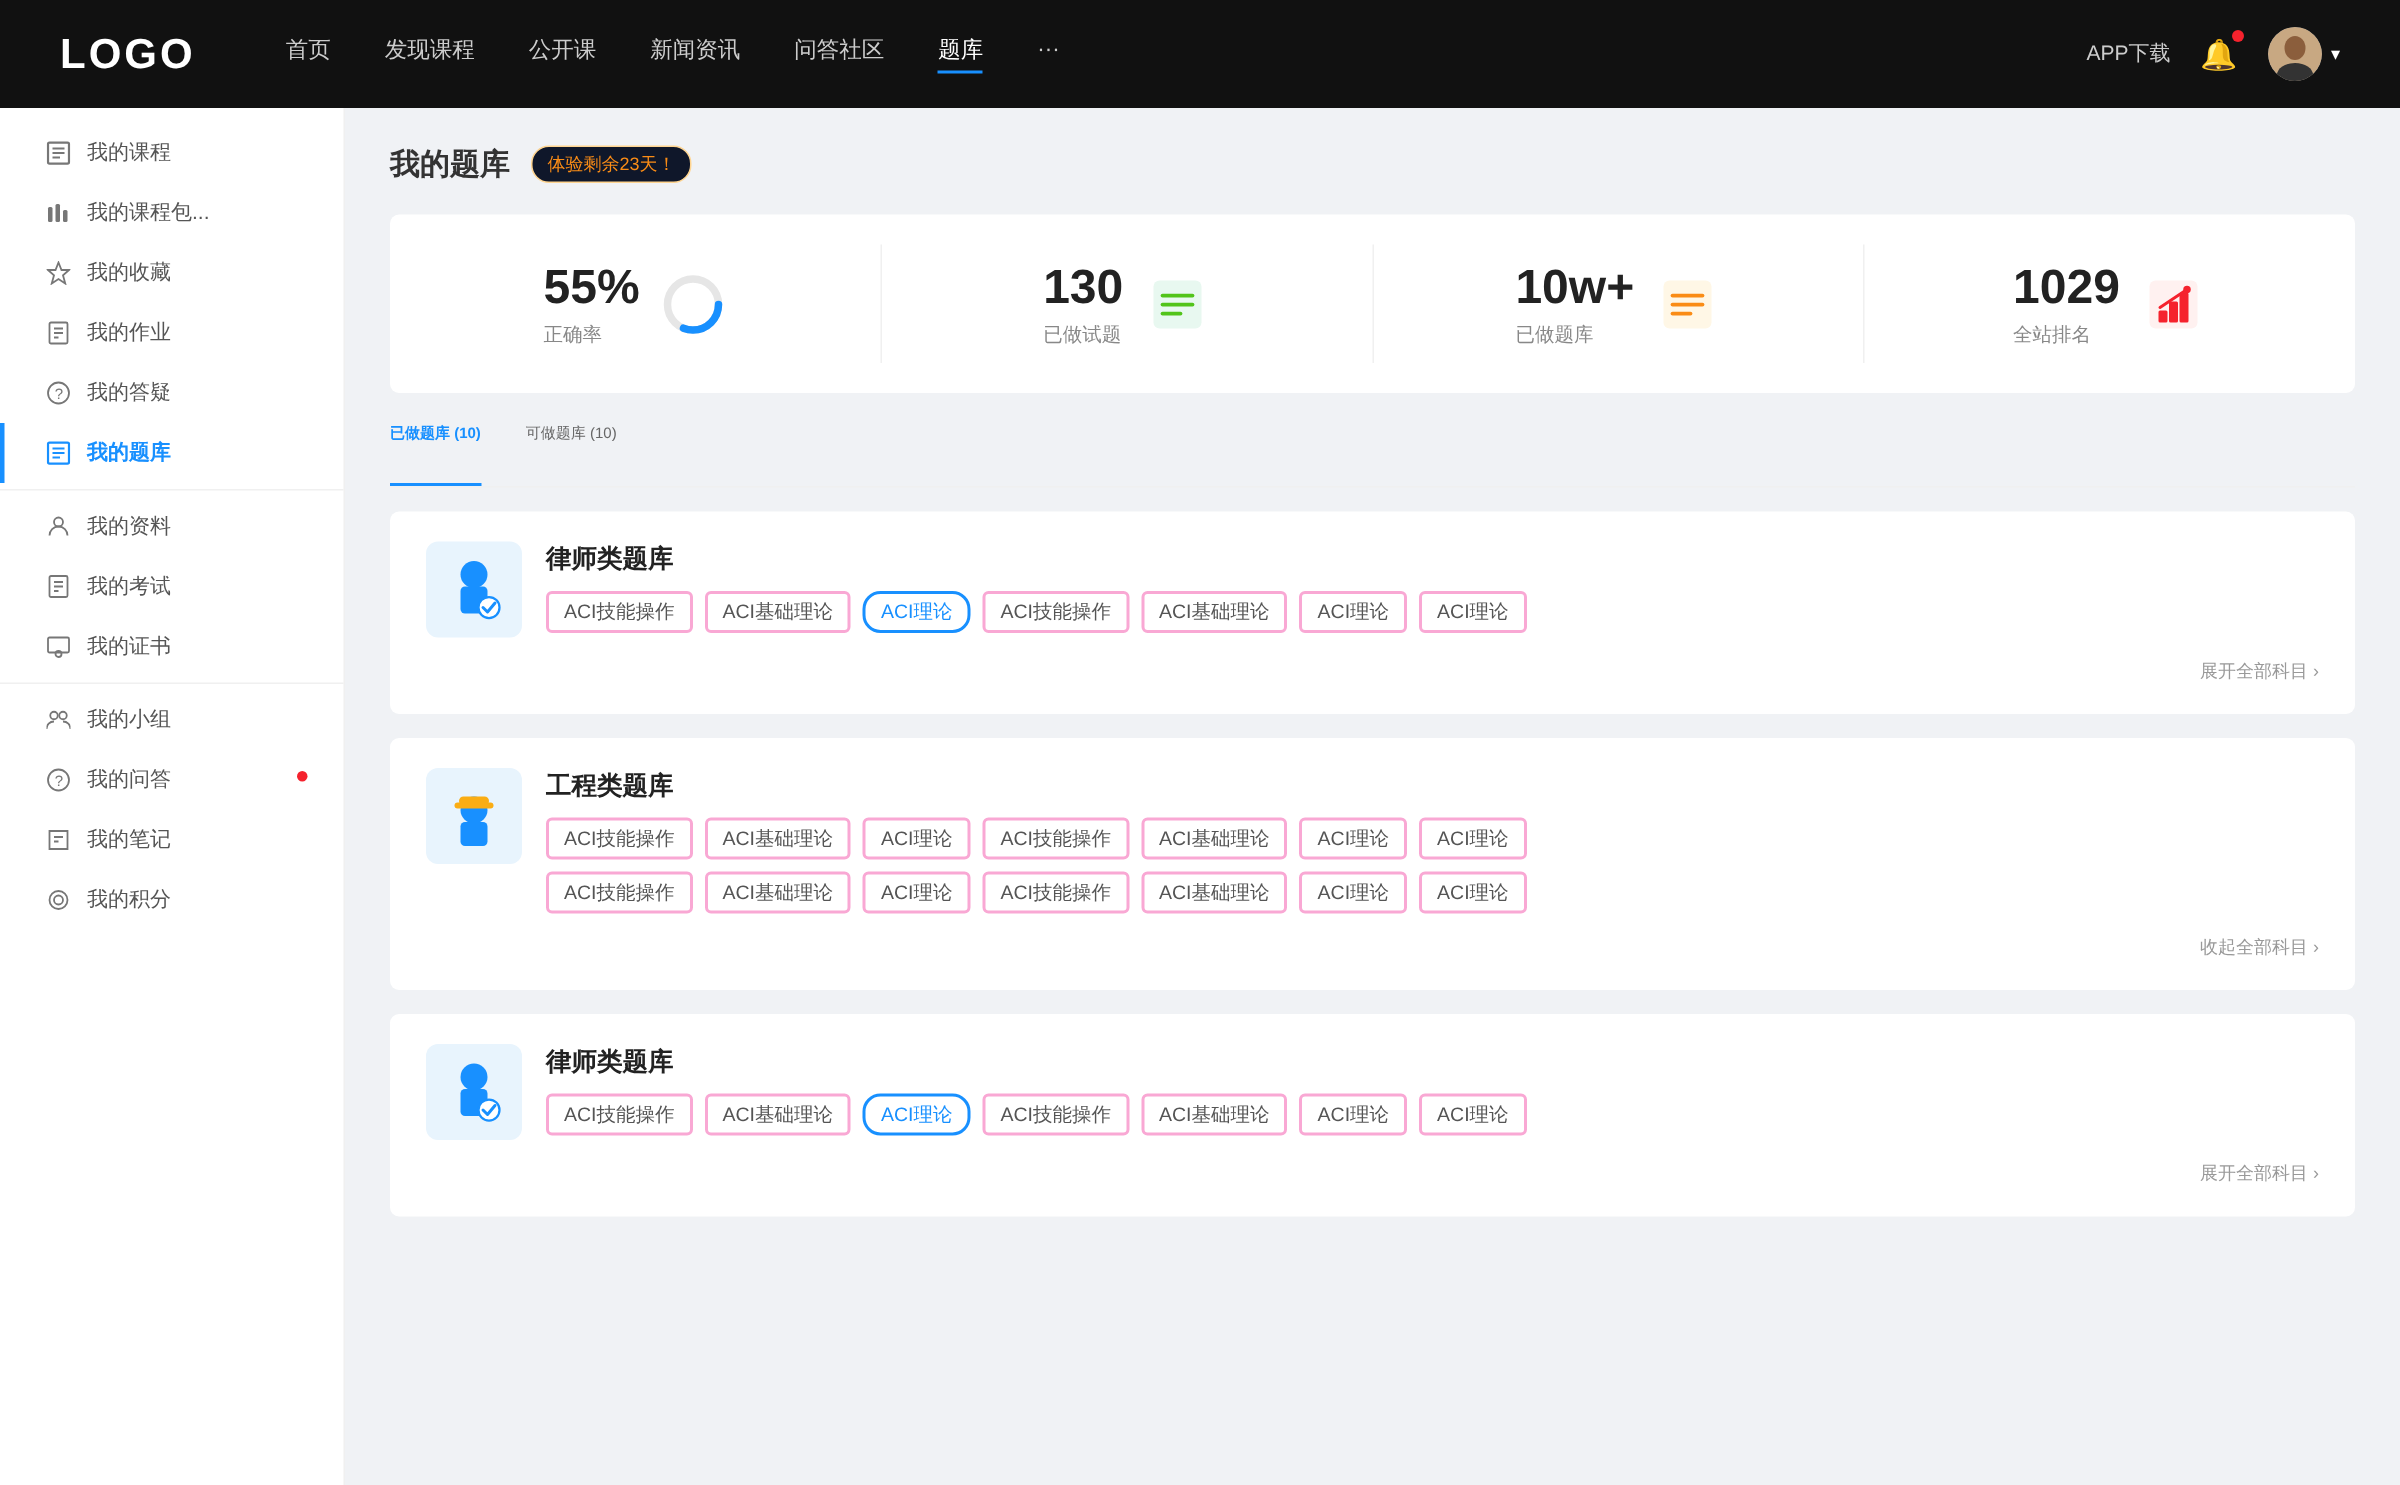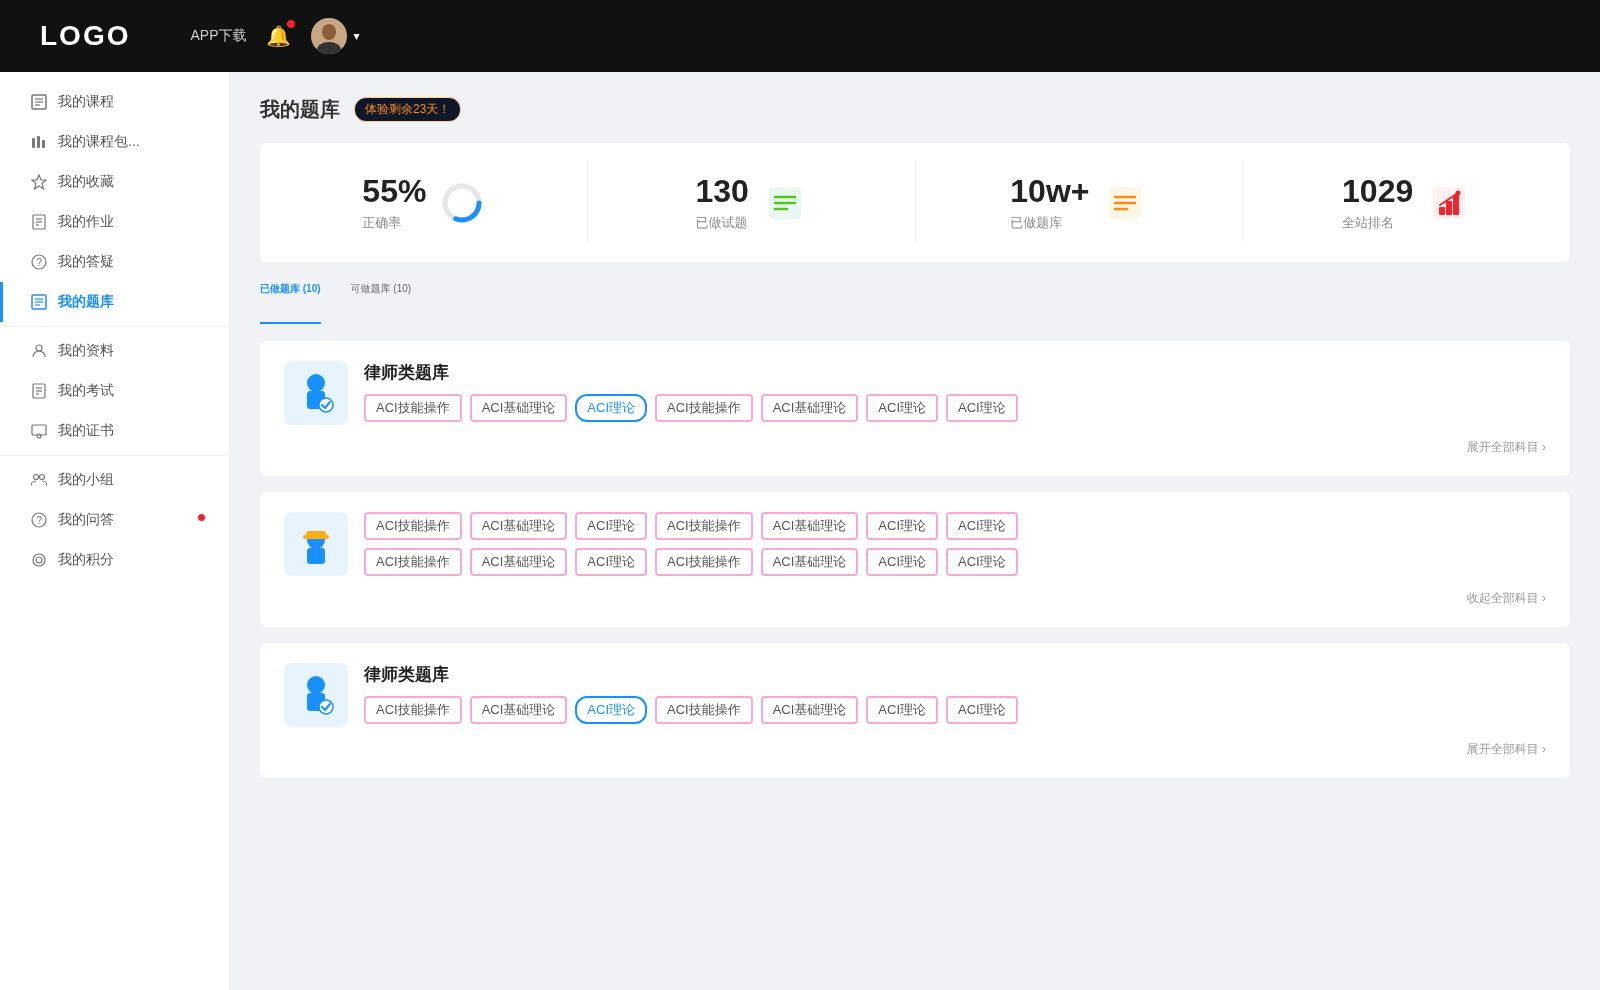--- a/index.html
+++ b/index.html
@@ -310,20 +310,29 @@
     }
 
     
     .donut-svg { width: 44px; height: 44px; }
   </style>
 </head>
 <body>
 
 <nav class="navbar">
   <div class="navbar-logo">LOGO</div>
+  <div class="navbar-nav">
+    <span class="nav-item">首页</span>
+    <span class="nav-item">发现课程</span>
+    <span class="nav-item">公开课</span>
+    <span class="nav-item">新闻资讯</span>
+    <span class="nav-item">问答社区</span>
+    <span class="nav-item active">题库</span>
+    <span class="nav-item">···</span>
+  </div>
   <div class="navbar-right">
     <span class="navbar-app-download">APP下载</span>
     <div class="bell-icon-wrap">
       <span class="bell-icon">🔔</span>
       <span class="bell-badge"></span>
     </div>
     <div class="avatar-wrap">
       <div class="avatar-img">
         <svg viewBox="0 0 36 36" xmlns="http://www.w3.org/2000/svg">
           <circle cx="18" cy="18" r="18" fill="#c8a882"></circle>
@@ -459,20 +468,30 @@
         <span class="sidebar-icon">
           <svg width="16" height="16" viewBox="0 0 16 16" fill="none">
               <circle cx="8" cy="8" r="7" stroke="#777" stroke-width="1.2" fill="none"></circle>
               <text x="5.5" y="12" font-size="10" fill="#777">?</text>
             </svg>
         </span>
         <span>我的问答</span>
         <span style="width:7px;height:7px;background:#f5222d;border-radius:50%;display:inline-block;margin-left:2px;position:absolute;right:24px;top:14px;"></span>
       </div>
 
+      <div class="sidebar-item">
+        <span class="sidebar-icon">
+          <svg width="16" height="16" viewBox="0 0 16 16" fill="none">
+              <path d="M2 2h12v12H2z" stroke="#777" stroke-width="1.2" fill="none" rx="1"></path>
+              <line x1="5" y1="6" x2="11" y2="6" stroke="#777" stroke-width="1.2"></line>
+              <line x1="5" y1="9" x2="8" y2="9" stroke="#777" stroke-width="1.2"></line>
+            </svg>
+        </span>
+        <span>我的笔记</span>
+      </div>
 
       <div class="sidebar-item">
         <span class="sidebar-icon">
           <svg width="16" height="16" viewBox="0 0 16 16" fill="none">
               <circle cx="8" cy="8" r="6" stroke="#777" stroke-width="1.2" fill="none"></circle>
               <circle cx="8" cy="8" r="3" stroke="#777" stroke-width="1.2" fill="none"></circle>
             </svg>
         </span>
         <span>我的积分</span>
       </div>
@@ -588,20 +607,21 @@
           <svg width="48" height="48" viewBox="0 0 48 48">
 
             <circle cx="24" cy="20" r="9" fill="#1890ff"></circle>
 
             <rect x="14" y="11" width="20" height="6" rx="3" fill="#faad14"></rect>
             <rect x="11" y="15" width="26" height="4" rx="2" fill="#faad14"></rect>
             <rect x="15" y="28" width="18" height="16" rx="3" fill="#1890ff"></rect>
           </svg>
         </div>
         <div class="qbank-info">
+          <div class="qbank-title">工程类题库</div>
           <div class="tags-row" style="margin-bottom:8px;">
             <span class="tag">ACI技能操作</span>
             <span class="tag">ACI基础理论</span>
             <span class="tag">ACI理论</span>
             <span class="tag">ACI技能操作</span>
             <span class="tag">ACI基础理论</span>
             <span class="tag">ACI理论</span>
             <span class="tag">ACI理论</span>
           </div>
           <div class="tags-row">

